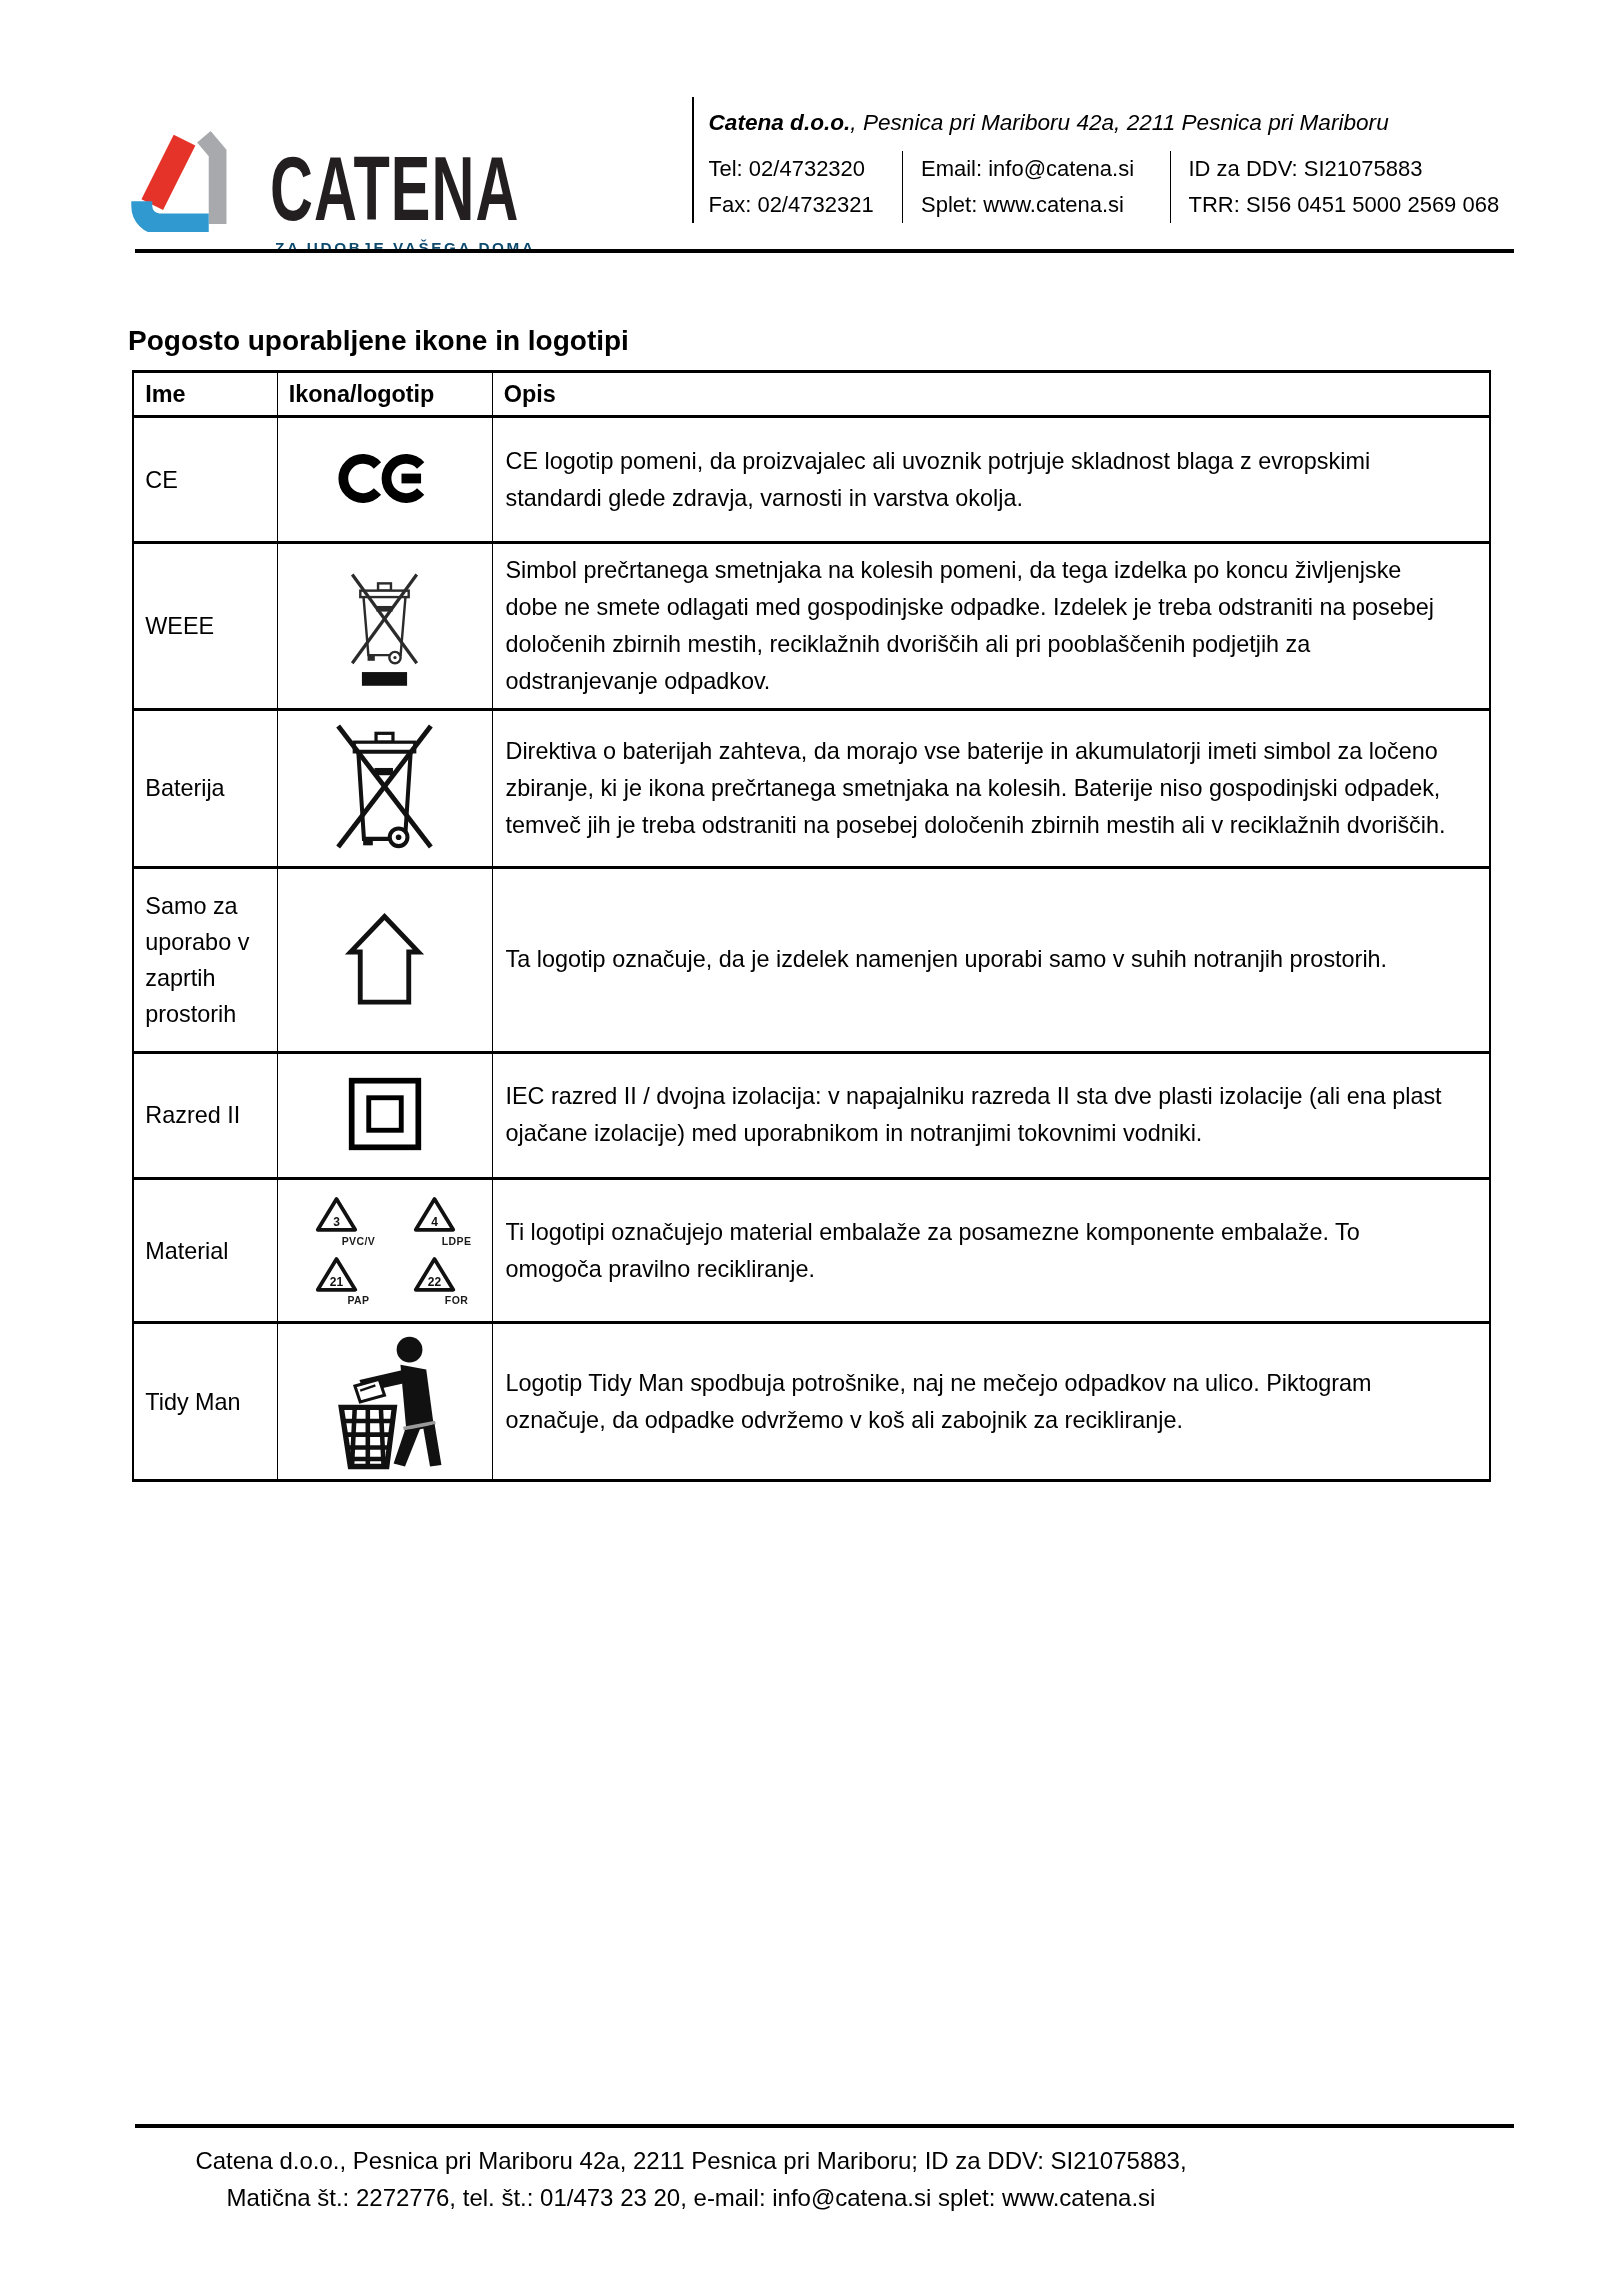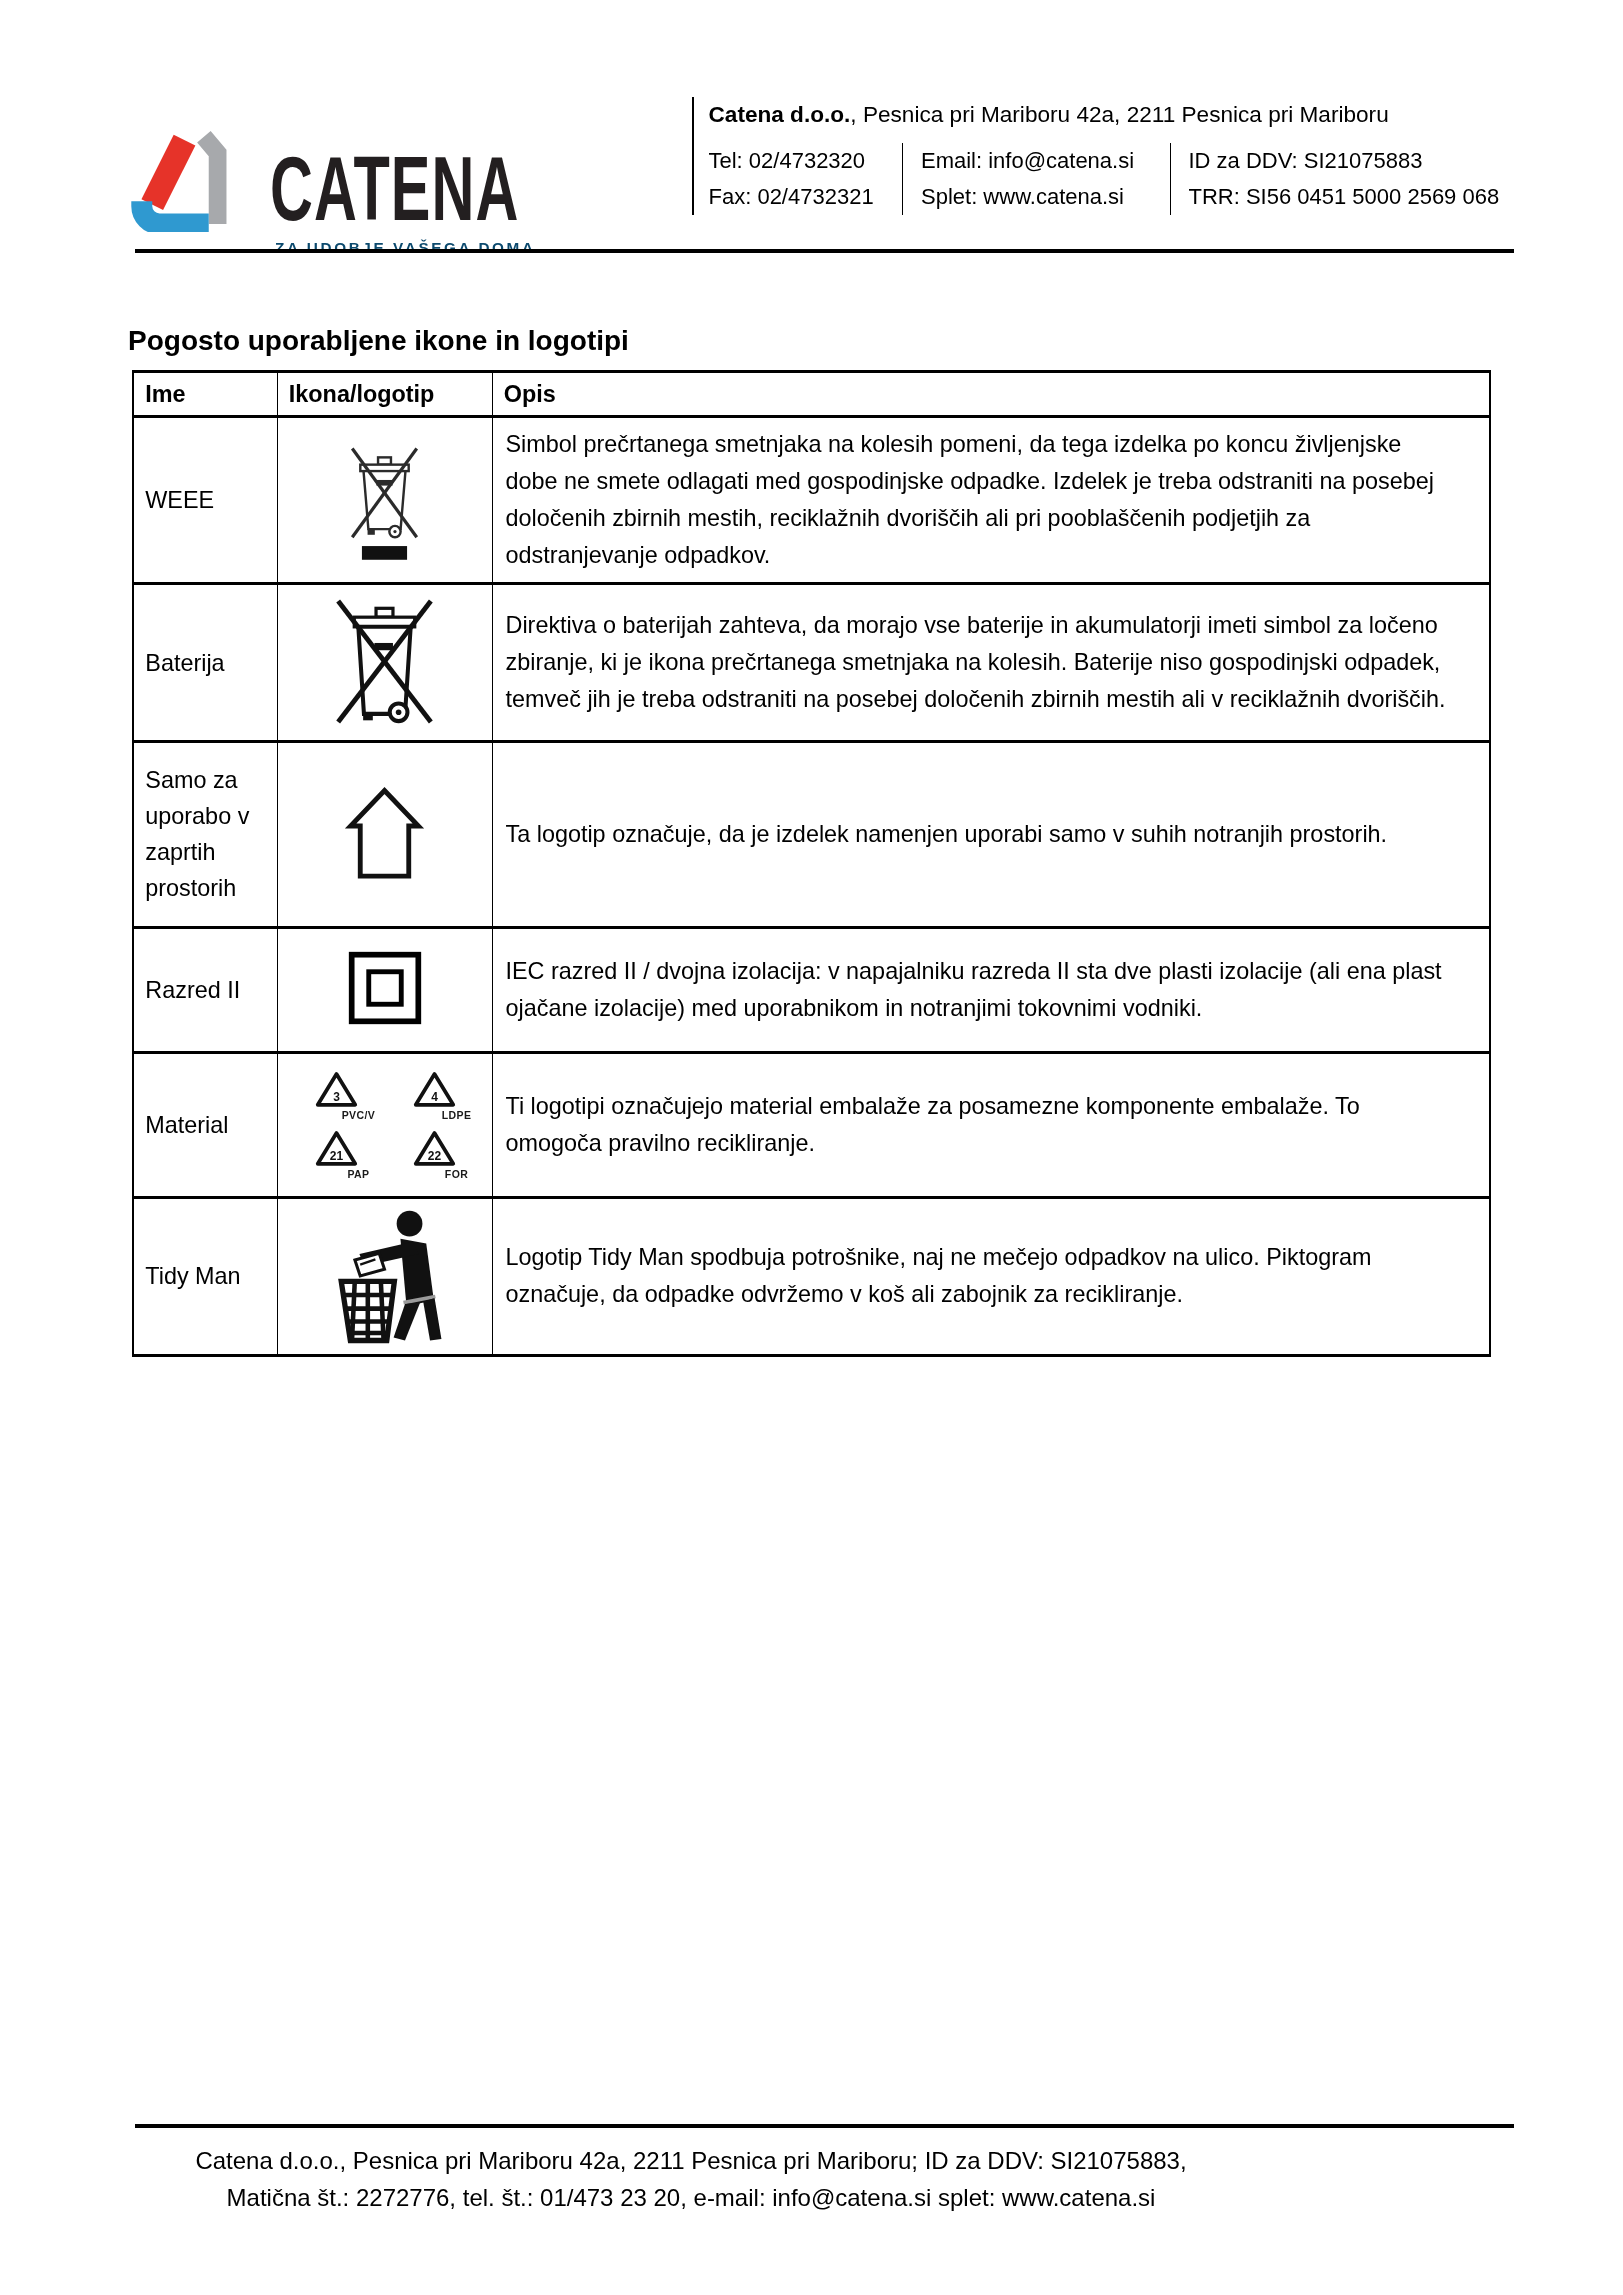--- a/index.html
+++ b/index.html
@@ -19,21 +19,21 @@
     transform:scaleX(.66);transform-origin:left top;white-space:nowrap;color:#231f20;
   }
   .logo-tagline{
     position:absolute;left:275px;top:239px;
     font-size:15.3px;font-weight:bold;letter-spacing:2.6px;color:#0c4a6e;white-space:nowrap;
   }
   .contact{
     position:absolute;left:692px;top:97px;width:879px;
     border-left:2.4px solid #000;padding-left:14.5px;box-sizing:border-box;
   }
-  .contact-heading{margin-top:5px;font-size:22.6px;line-height:26px;white-space:nowrap;}
+  .contact-heading{margin-top:13px;font-size:22.6px;line-height:26px;white-space:nowrap;font-style:italic;}
   .contact-heading .b{font-weight:bold;}
   .contact-cols{display:flex;margin-top:14.5px;}
   .contact-col{font-size:22px;line-height:36px;white-space:nowrap;}
   .contact-col.c1{width:179px;}
   .contact-col.c2{width:234px;border-left:1.6px solid #000;padding-left:18px;margin-left:14.5px;}
   .contact-col.c3{border-left:1.6px solid #000;padding-left:18px;margin-left:14.5px;}
   .header-rule{position:absolute;left:135px;top:249px;width:1379px;height:4px;background:#000;}
   
   .page-title{position:absolute;left:128px;top:325px;font-size:28px;font-weight:bold;}
   
@@ -114,20 +114,31 @@
         <col style="width:215px">
         <col>
       </colgroup>
     <tbody>
         <tr>
       <th>Ime</th>
       <th>Ikona/logotip</th>
       <th>Opis</th>
     </tr>
 
+    <tr>
+      <td class="c-name" style="height:113px">CE</td>
+      <td class="c-icon">
+        <svg width="95" height="73" viewBox="0 0 165 95">
+          <path d="M70.3,24.8 A34,34 0 1 0 70.3,70.2" fill="none" stroke="#000" stroke-width="17"></path>
+          <path d="M145.3,24.8 A34,34 0 1 0 145.3,70.2" fill="none" stroke="#000" stroke-width="17"></path>
+          <line x1="112" y1="47.5" x2="146" y2="47.5" stroke="#000" stroke-width="17"></line>
+        </svg>
+      </td>
+      <td class="c-desc">CE logotip pomeni, da proizvajalec ali uvoznik potrjuje skladnost blaga z evropskimi standardi glede zdravja, varnosti in varstva okolja.</td>
+    </tr>
 
     <tr>
       <td class="c-name" style="height:139px">WEEE</td>
       <td class="c-icon">
         <svg width="81" height="129" viewBox="0 0 100 160">
           <rect x="42" y="29" width="16" height="9" fill="#fff" stroke="#2b2b2b" stroke-width="3"></rect>
           <rect x="20" y="38" width="60" height="8" fill="#fff" stroke="#2b2b2b" stroke-width="3"></rect>
           <path d="M24,46 L76,46 L70,118 L30,118 Z" fill="#fff" stroke="#2b2b2b" stroke-width="3"></path>
           <rect x="40" y="57" width="20" height="7" fill="#2b2b2b"></rect>
           <rect x="29" y="118" width="9" height="7" fill="#2b2b2b"></rect>

